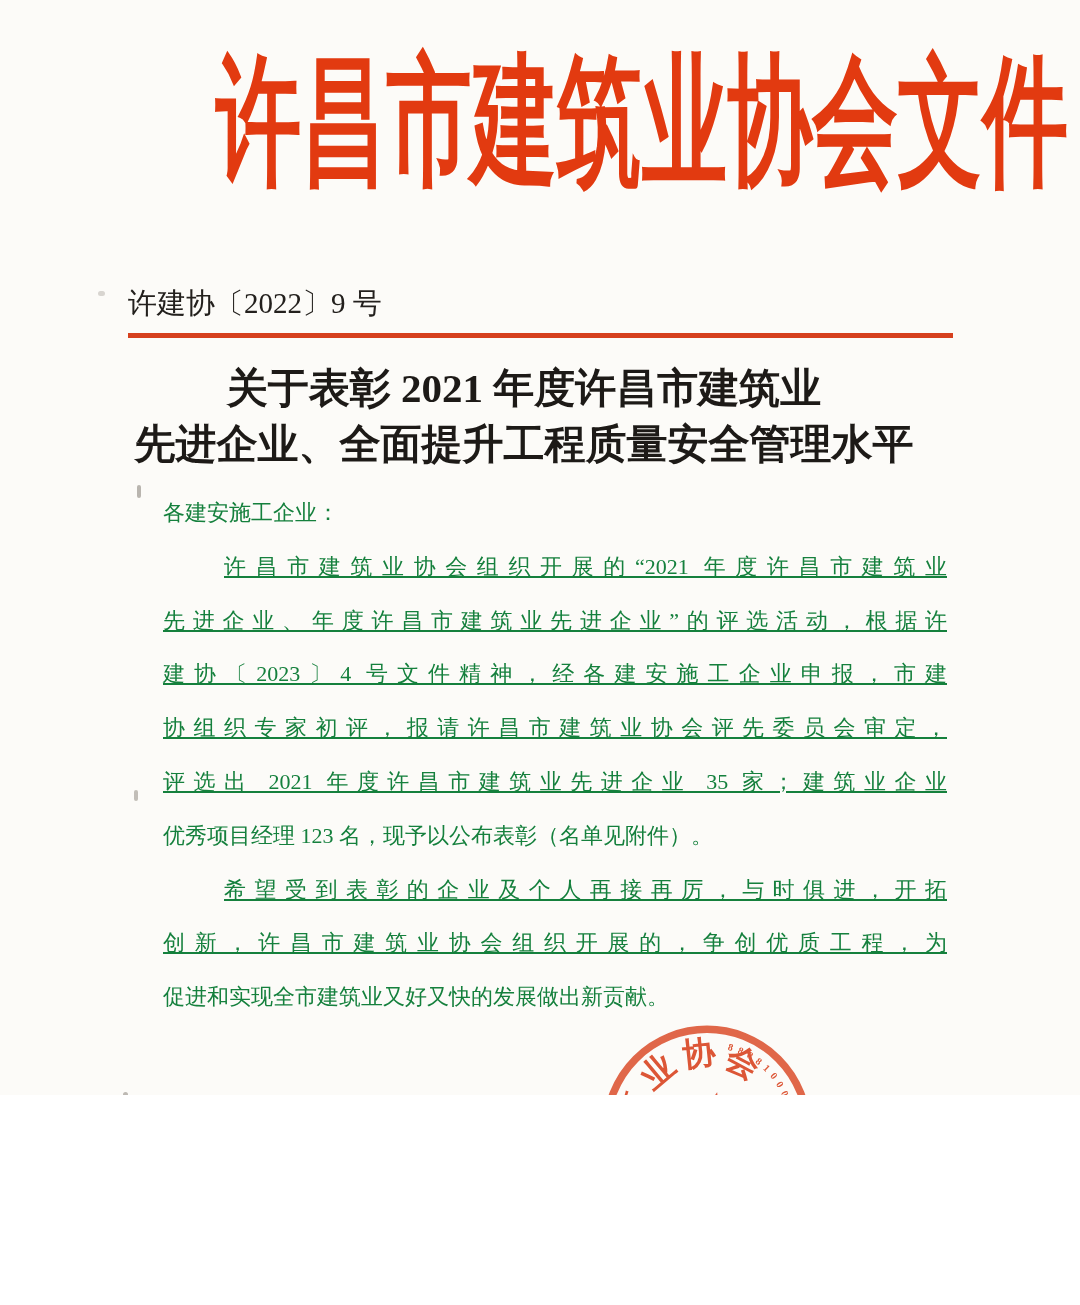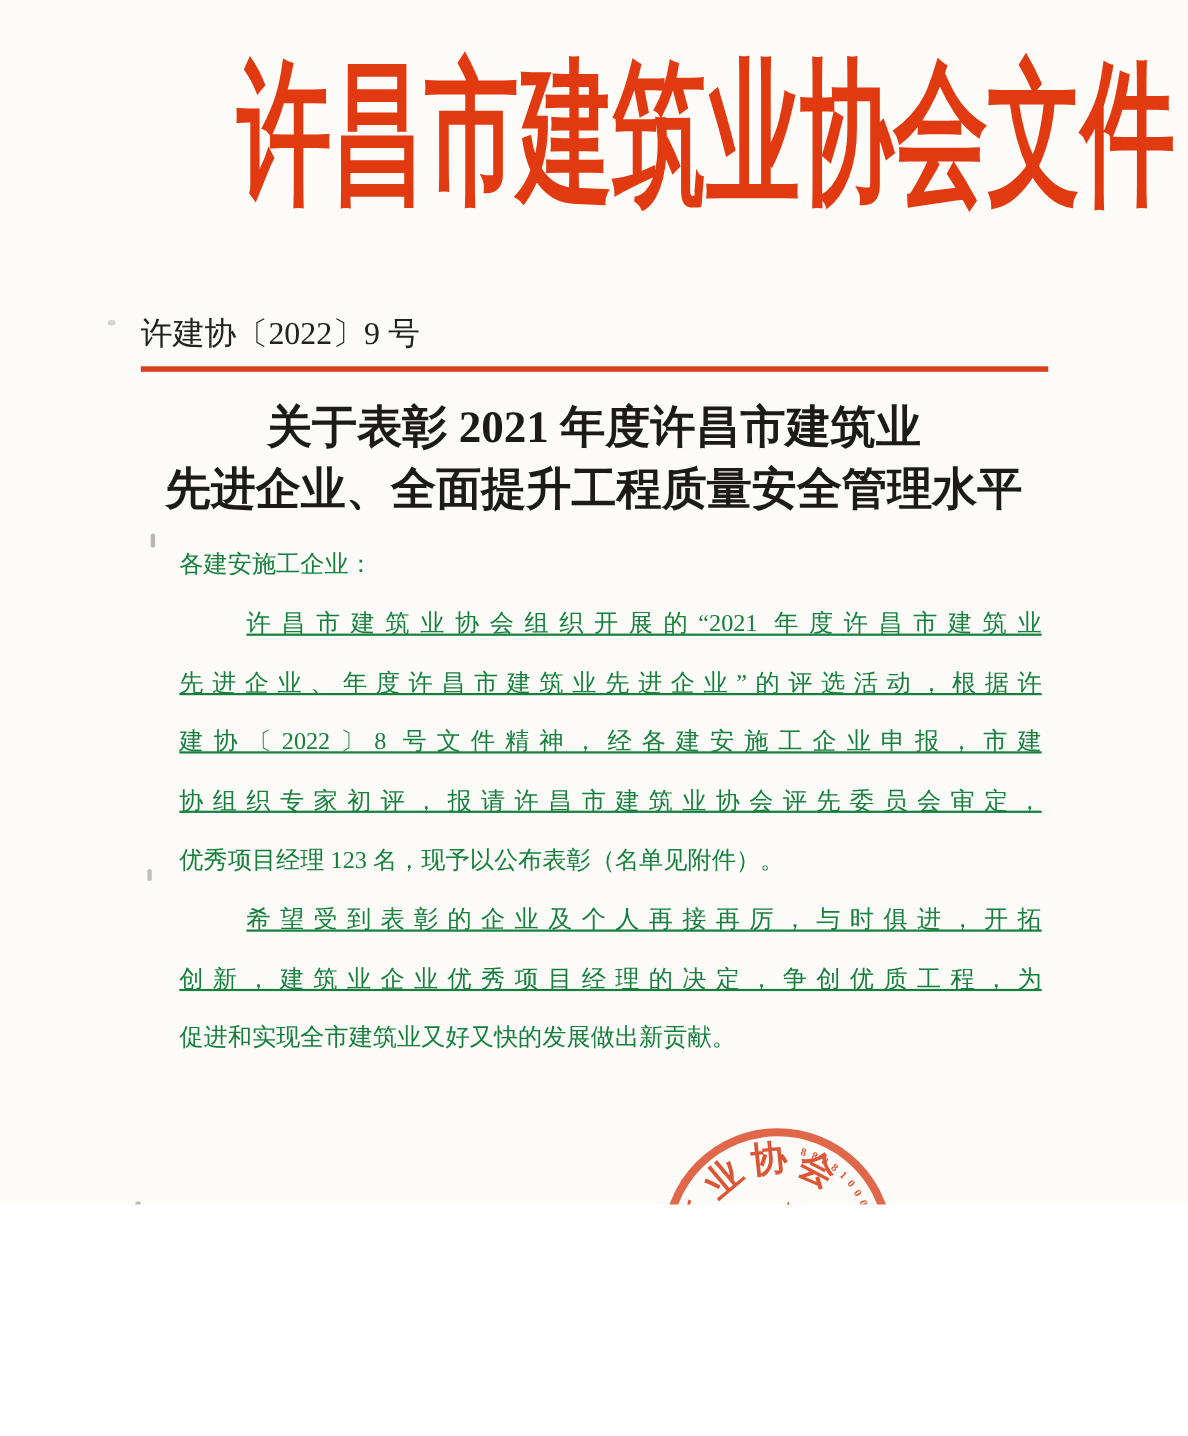--- a/index.html
+++ b/index.html
@@ -26,21 +26,21 @@
   .doc-number{
     position:absolute;left:128px;top:284px;width:825px;
     text-align:left;
     font-size:29px;color:#23201d;
   }
   .red-rule{
     position:absolute;left:128px;top:333px;width:825px;height:5px;
     background:#d6401e;
   }
   .doc-title{
-    position:absolute;left:148px;top:360px;width:784px;
+    position:absolute;left:132px;top:360px;width:784px;
     text-align:center;font-weight:bold;
     font-size:41px;line-height:56px;color:#1d1a17;
     white-space:nowrap;
   }
   .body-text{
     position:absolute;left:163px;top:486px;width:784px;
     font-size:22px;line-height:53.8px;color:#15803d;
   }
   .line{width:100%;}
   .just{text-align:justify;text-align-last:justify;text-decoration:underline;}
@@ -85,25 +85,26 @@
 
   <div class="doc-title">
     <div>关于表彰 2021 年度许昌市建筑业</div>
     <div>先进企业、全面提升工程质量安全管理水平</div>
   </div>
 
   <div class="body-text">
     <div class="line">各建安施工企业：</div>
     <div class="line just indent">许昌市建筑业协会组织开展的“2021 年度许昌市建筑业</div>
     <div class="line just">先进企业、年度许昌市建筑业先进企业”的评选活动，根据许</div>
-    <div class="line just">建协〔2022〕8 号文件精神，经各建安施工企业申报，市建</div>
+    <div class="line just">建协〔2023〕4 号文件精神，经各建安施工企业申报，市建</div>
     <div class="line just">协组织专家初评，报请许昌市建筑业协会评先委员会审定，</div>
+    <div class="line just">评选出 2021 年度许昌市建筑业先进企业 35 家；建筑业企业</div>
     <div class="line">优秀项目经理 123 名，现予以公布表彰（名单见附件）。</div>
     <div class="line just indent">希望受到表彰的企业及个人再接再厉，与时俱进，开拓</div>
-    <div class="line just">创新，建筑业企业优秀项目经理的决定，争创优质工程，为</div>
+    <div class="line just">创新，许昌市建筑业协会组织开展的，争创优质工程，为</div>
     <div class="line">促进和实现全市建筑业又好又快的发展做出新贡献。</div>
   </div>
 
   <div class="date-line">2022 年 6 月 16 日</div>
 
   <div class="page-num">- 1 -</div>
 
   <svg class="seal" viewBox="0 0 200 200">
     <circle cx="100" cy="100" r="95" fill="none" stroke="#dd4a27" stroke-width="7" opacity="0.9"></circle>
     <polygon fill="#dd4527" opacity="0.95" points="109.6,64.3 112.0,90.2 136.9,98.1 113.0,108.4 113.3,134.5 96.0,115.0 71.2,123.3 84.5,100.8 69.0,79.9 94.4,85.5"></polygon>

